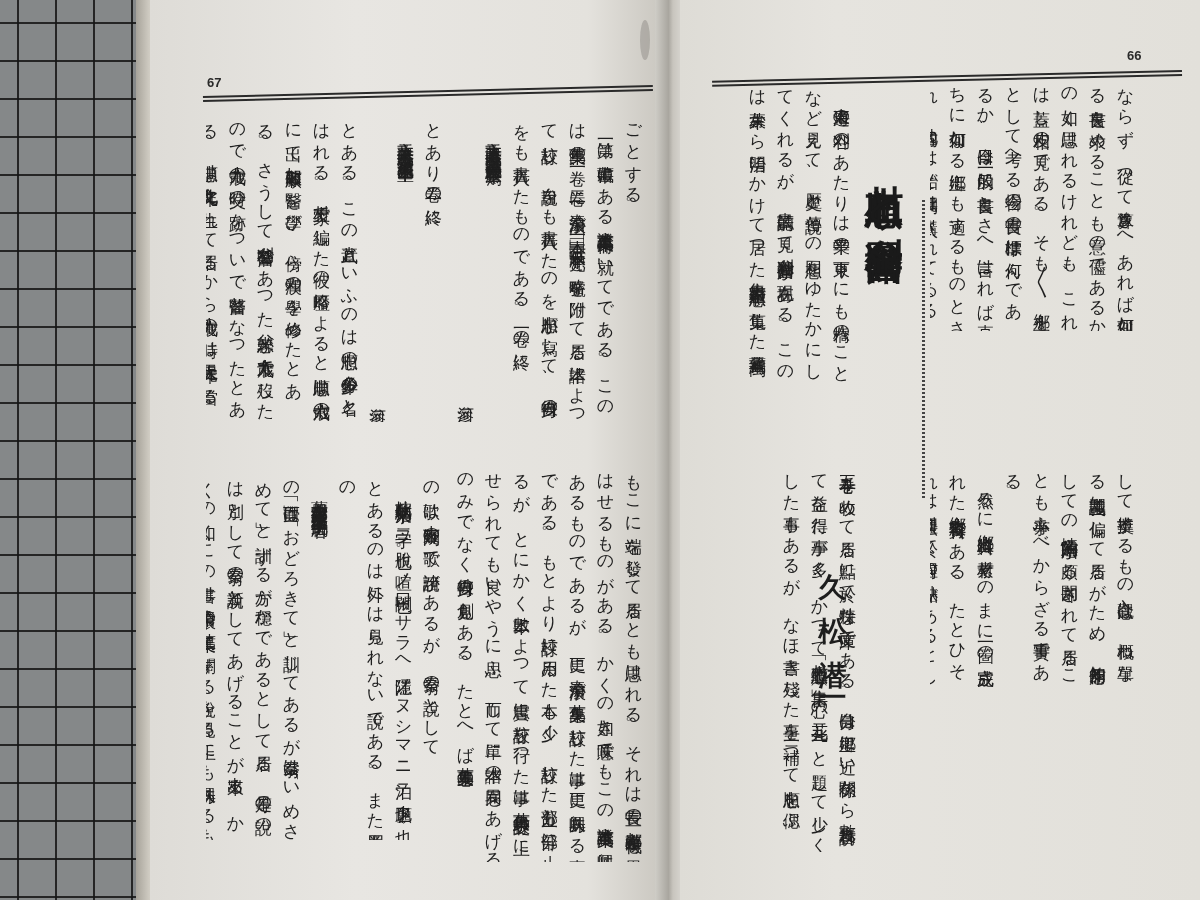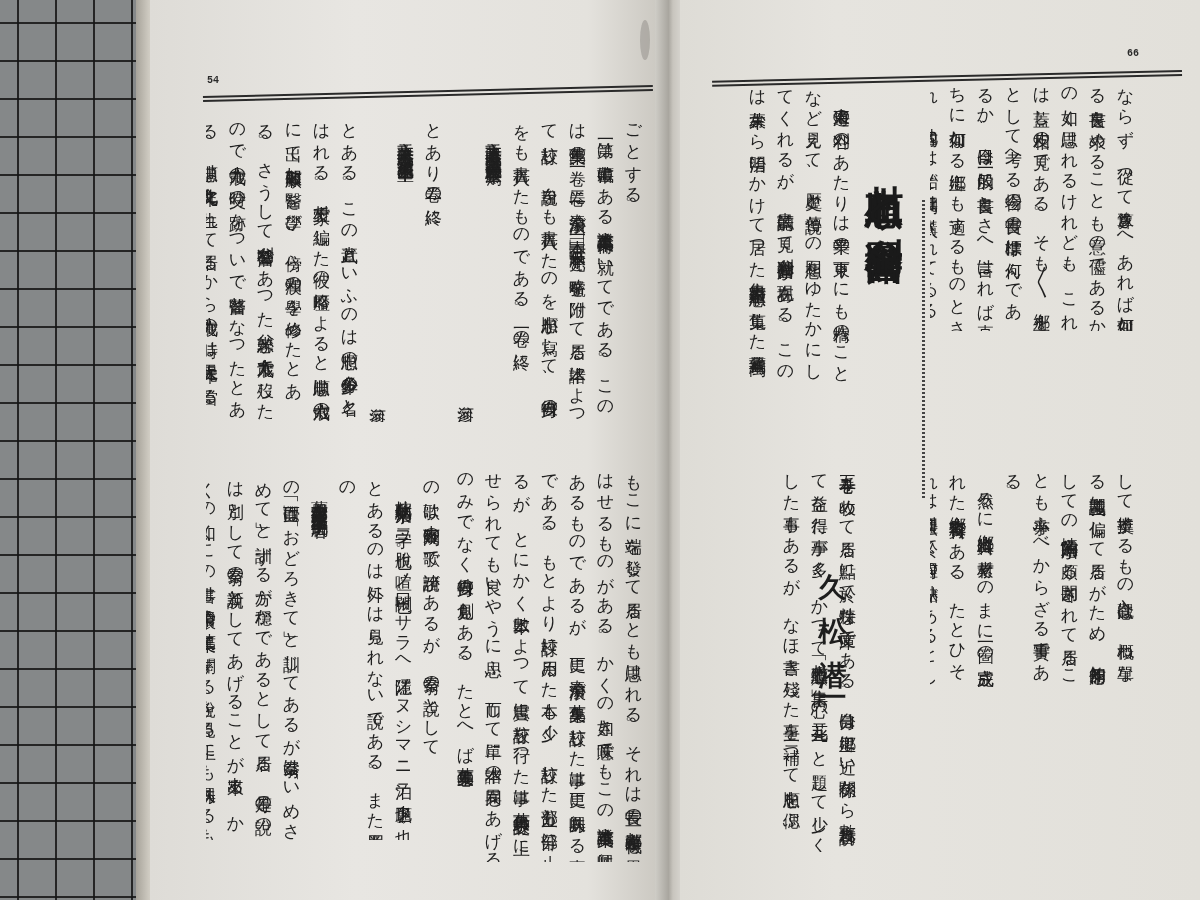--- a/index.html
+++ b/index.html
@@ -27,22 +27,22 @@
   }
   .gutter {
     position:absolute; left:655px; top:0; width:30px; height:900px;
     background:linear-gradient(to right,#cfcdc7,#a9a69f 45%,#c8c5be 60%,#dddbd6);
   }
   .page-right {
     position:absolute; left:680px; top:0; width:520px; height:900px;
     background:linear-gradient(to right,#dedcd6 0%,#e6e4df 30%,#e2e0da 100%);
   }
   .pagenum {
-    position:absolute; font-family:Liberation Mono, monospace; font-weight:bold;
-    font-size:10px; color:#2a2a2a;
+    position:absolute; font-family:Liberation Sans, sans-serif; font-weight:bold;
+    font-size:13px; color:#2a2a2a;
   }
   .rule {
     position:absolute; height:6px;
     border-top:2px solid #2a2a2a; border-bottom:2px solid #2a2a2a;
     box-sizing:border-box;
   }
   .vblock {
     position:absolute;
     writing-mode:vertical-rl;
     color:#1f1f1f;
@@ -72,21 +72,21 @@
     background:rgba(80,75,70,0.25);
   }
 </style>
 </head>
 <body>
 
 <div class="mat"></div>
 <div class="page-edge-left"></div>
 
 <div class="page-left"></div>
-<div class="pagenum" style="left:207px;top:75px;">54</div>
+<div class="pagenum" style="left:207px;top:75px;">67</div>
 <div class="rule" style="left:203px;top:96px;width:450px;transform:rotate(-1.4deg);transform-origin:left center;"></div>
 
 <div class="vblock" id="lp-tr" style="left:448px;top:112px;width:200px;height:310px;">
     <p>ごとゝする。</p>
     <p class="indent">第一は藏書中にある證本萬葉集二冊に就いてである。この書は萬葉集の卷一、卷二に秦滄浪が「一本」「古」「栞」「順本」「元」と略號を附けて居る諸本によつて校訂し、自說をも書入れたのを忠順が寫して、彼自身の考をも書入れたものである。卷一の終に</p>
     <p class="indent">文政十二己丑歳春三月上旬以秦滄浪先生校本謄寫畢</p>
     <p style="text-align: end;">參河　後學村上文源直武</p>
   </div>
 <div class="vblock" id="lp-tl" style="left:206px;top:112px;width:242px;height:310px;">
     <p>とあり卷二の終に</p>

